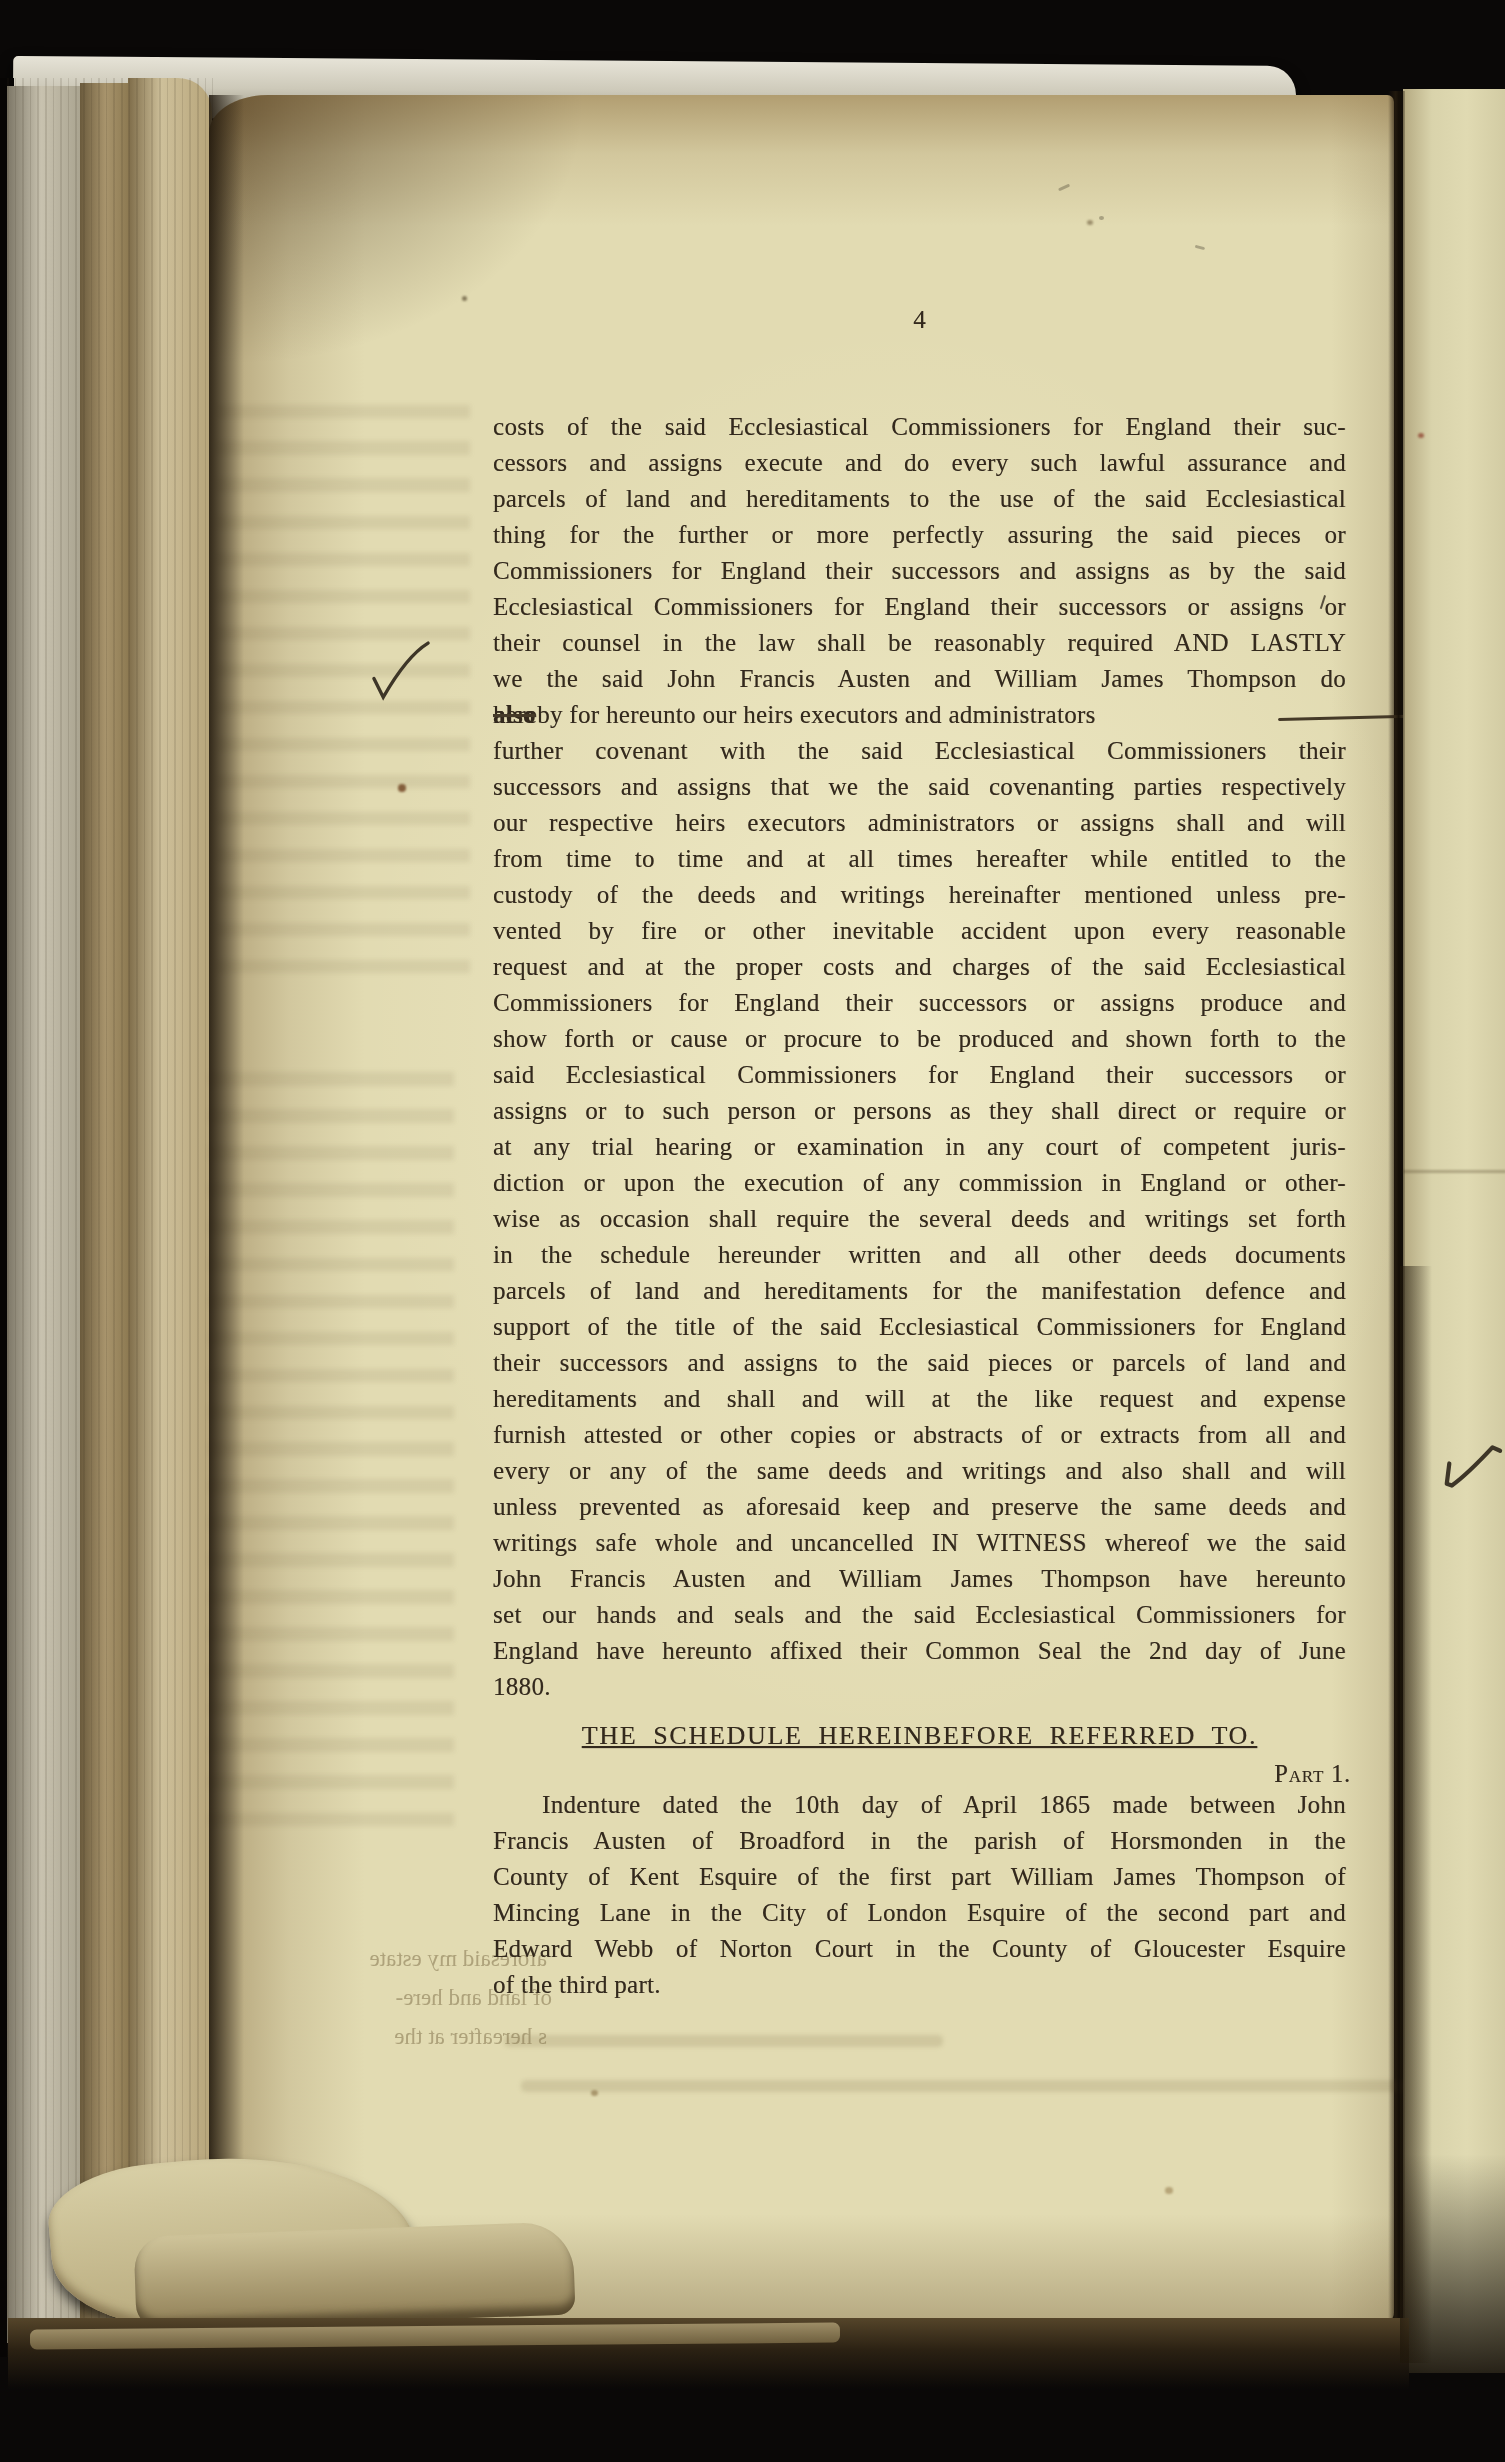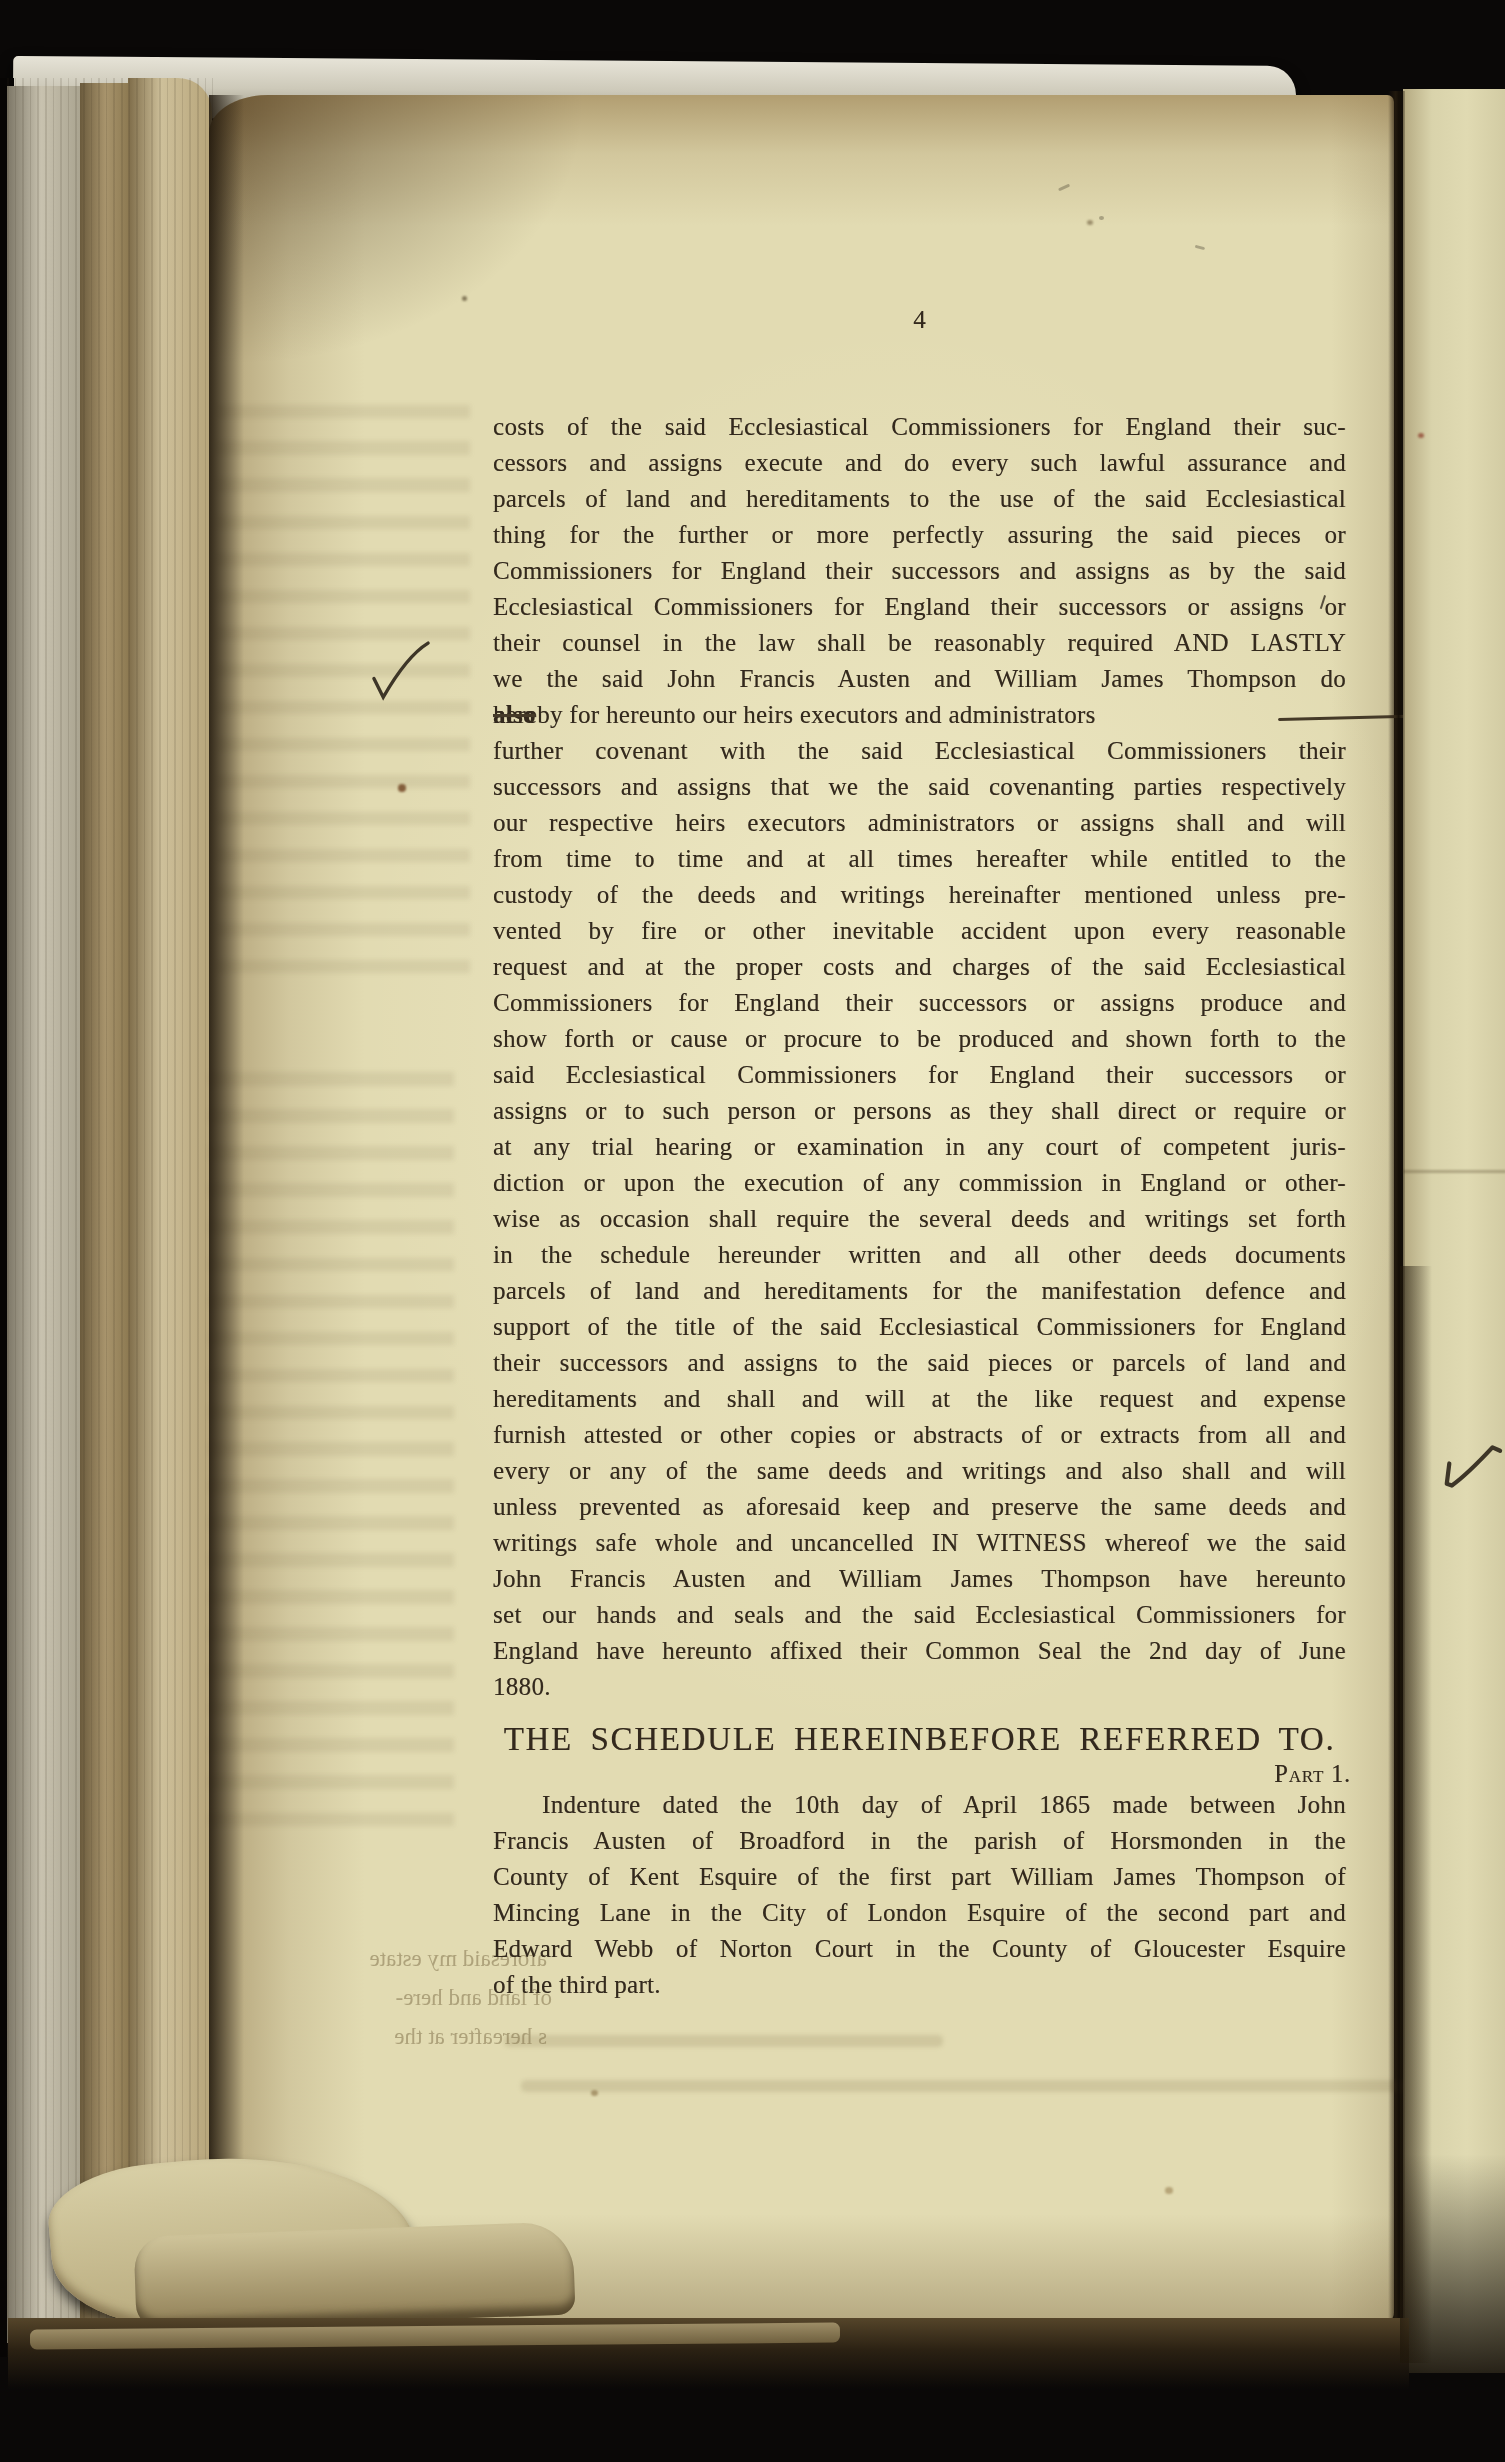--- a/index.html
+++ b/index.html
@@ -111,22 +111,22 @@
     text-decoration-thickness:2.5px;
     text-decoration-color:#453a28;
     font-weight:bold;
   }
   .strike-ext{
     left:785px;top:307px;width:162px;height:2.5px;
     background:#453a28;border-radius:1.7px;transform:rotate(-1.5deg);
   }
   .schedule-heading{
     left:284px;top:1626px;width:853px;height:39px;
-    text-align:center;font-size:33px;letter-spacing:1.7px;word-spacing:7.6px;
-    color:#33291d;text-shadow:0.3px 0.3px 0.5px rgba(51,41,29,.45);
+    text-align:center;font-size:26px;letter-spacing:1.7px;word-spacing:7.6px;
+    color:#33291d;text-shadow:0.3px 0.3px 0.5px rgba(51,41,29,.45);text-decoration:underline;
   }
   .part-label{
     left:289px;top:1665px;width:853px;height:34px;
     text-align:right;font-size:24.5px;font-variant:small-caps;letter-spacing:0.8px;
     color:#33291d;text-shadow:0.3px 0.3px 0.5px rgba(51,41,29,.45);
   }
 
   
   .ghost-frag{
     width:270px;height:34px;line-height:34px;font-size:23px;

